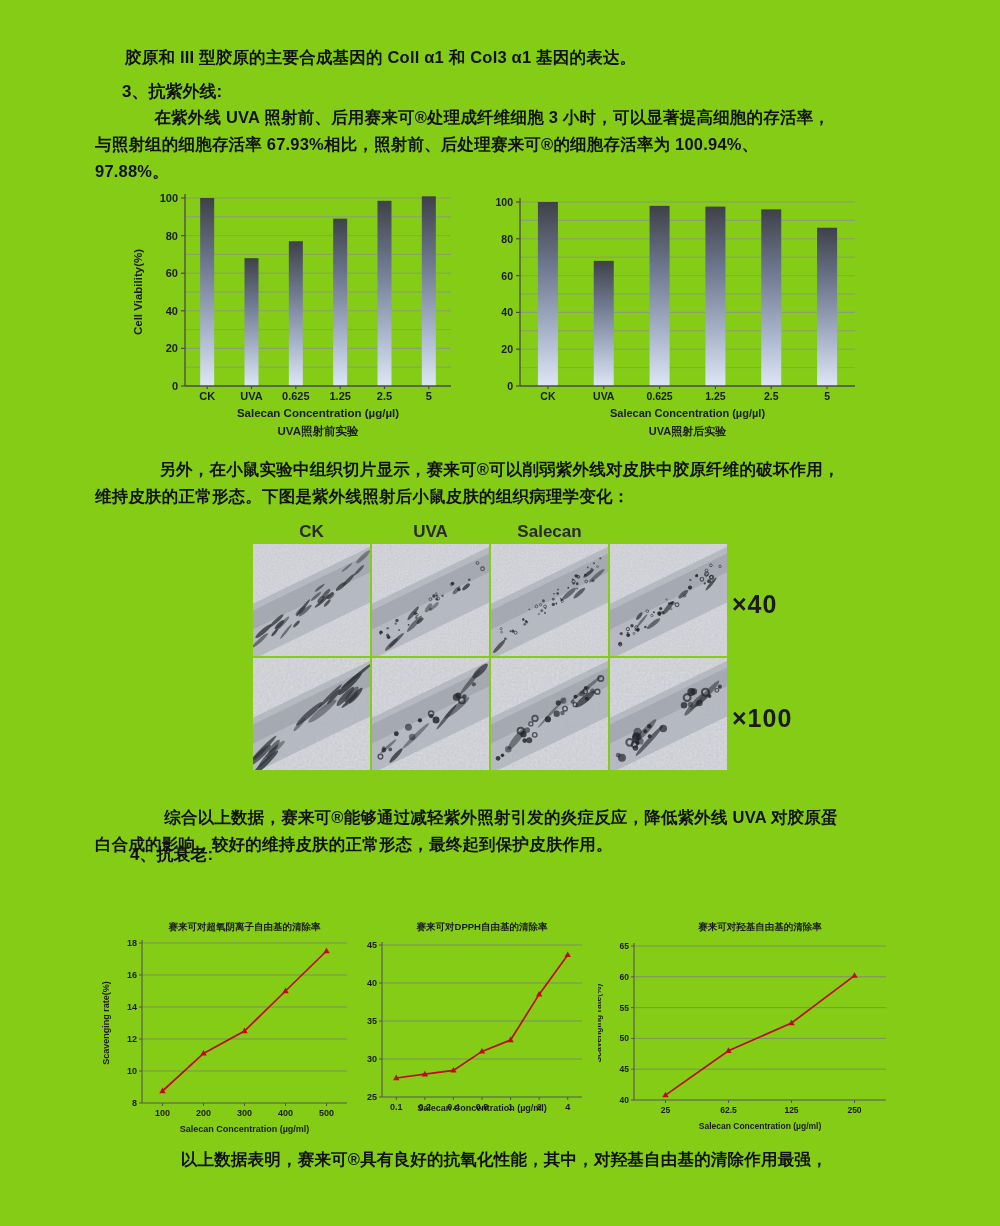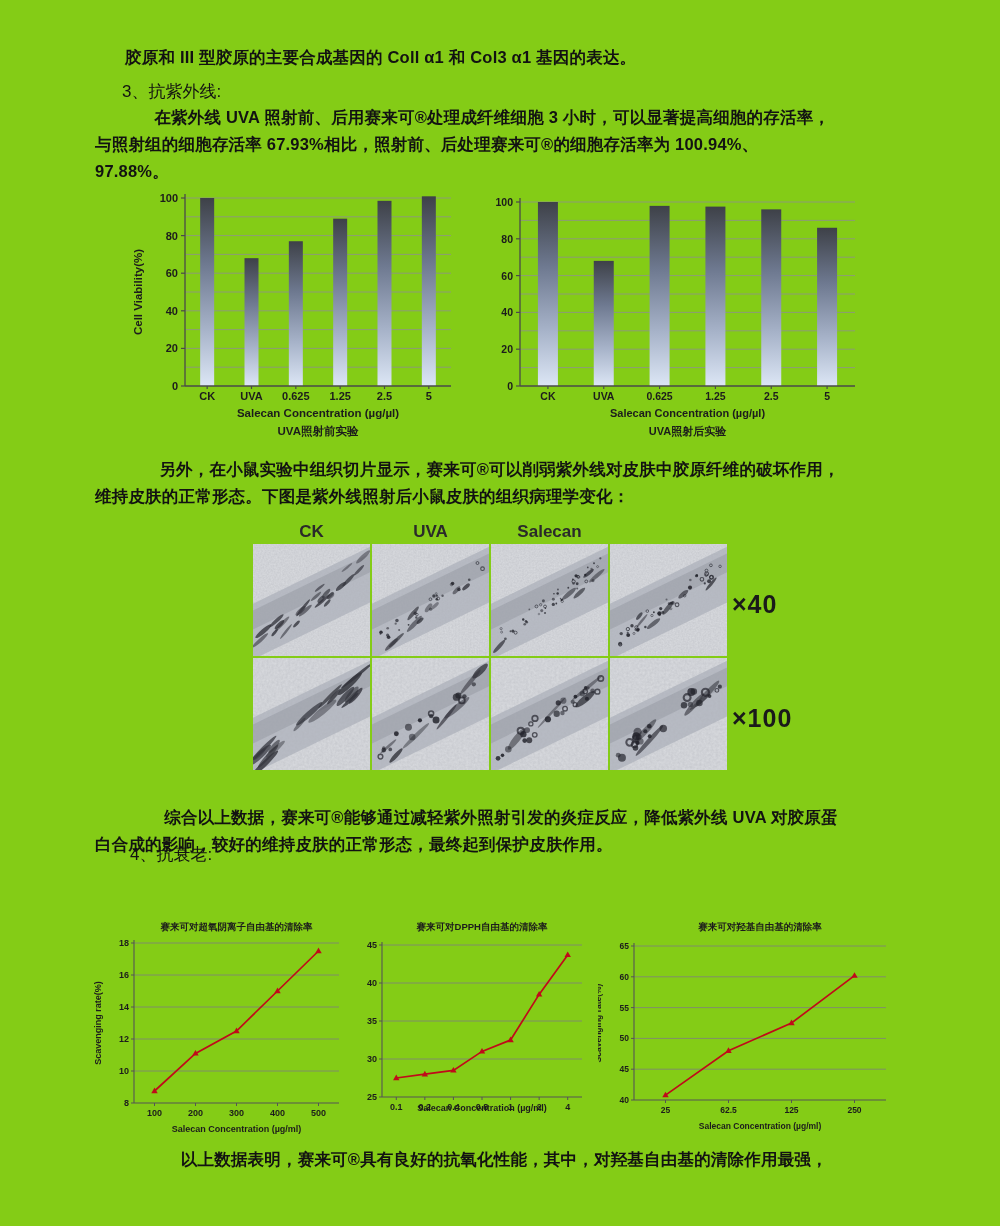--- a/index.html
+++ b/index.html
@@ -1,20 +1,20 @@
 <!DOCTYPE html>
 <html><head>
 <meta charset="utf-8">
 <style>
   html,body{margin:0;padding:0;background:#ffffff;}
   .page{position:relative;width:1000px;height:1226px;background:#84cc16;overflow:hidden;
         font-family:"Liberation Sans",sans-serif;color:#121212;}
   .txt{position:absolute;font-size:16.5px;line-height:27px;font-weight:600;
        white-space:pre-line;letter-spacing:0.2px;}
-  .heading{position:absolute;font-size:17px;font-weight:400;}
+  .heading{position:absolute;font-size:17px;font-weight:700;}
   .chart{position:absolute;}
   svg text{font-family:"Liberation Sans",sans-serif;fill:#1c1c1c;font-weight:bold;}
   .histo{position:absolute;left:253px;top:522px;width:545px;height:255px;}
   .histo-head{position:absolute;top:0;height:20px;width:117px;text-align:center;
               font-size:17px;font-weight:bold;color:#2a2a2a;}
   .histo-cell{position:absolute;width:117px;height:112px;background:#d9dbdf;overflow:hidden;}
   .mag{position:absolute;left:479px;font-size:25px;font-weight:bold;color:#1a1a1a;letter-spacing:1px;}
 </style>
 </head>
 <body>
@@ -528,21 +528,21 @@
     <div class="mag" style="top:68px;">×40</div>
     <div class="mag" style="top:182px;">×100</div>
   </div>
 
   <div class="txt" style="left:95px;top:804px;width:800px;text-indent:4.2em;">综合以上数据，赛来可®能够通过减轻紫外照射引发的炎症反应，降低紫外线 UVA 对胶原蛋
 白合成的影响，较好的维持皮肤的正常形态，最终起到保护皮肤作用。</div>
 
   <div class="heading" style="left:130px;top:843px;">4、抗衰老:</div>
 
 
-  <div class="chart" style="left:88px;top:916px;text-align:right;"><svg width="260" height="224" viewBox="0 0 260 224">
+  <div class="chart" style="left:96px;top:916px;text-align:right;"><svg width="260" height="224" viewBox="0 0 260 224">
         <text x="148.5" y="14" font-size="9.5" text-anchor="middle">赛来可对超氧阴离子自由基的清除率</text>
         <line x1="46" x2="251" y1="155" y2="155" stroke="#7f7f7f" stroke-width="0.8"></line>
         <line x1="46" x2="251" y1="123" y2="123" stroke="#7f7f7f" stroke-width="0.8"></line>
         <line x1="46" x2="251" y1="91" y2="91" stroke="#7f7f7f" stroke-width="0.8"></line>
         <line x1="46" x2="251" y1="59" y2="59" stroke="#7f7f7f" stroke-width="0.8"></line>
         <line x1="46" x2="251" y1="27" y2="27" stroke="#7f7f7f" stroke-width="0.8"></line>
         <line x1="46" x2="46" y1="24" y2="187" stroke="#555" stroke-width="1.1"></line>
         <line x1="46" x2="251" y1="187" y2="187" stroke="#555" stroke-width="1.1"></line>
         <line x1="43" x2="46" y1="187" y2="187" stroke="#555" stroke-width="1"></line>
         <text x="41" y="190" font-size="9" text-anchor="end">8</text>

